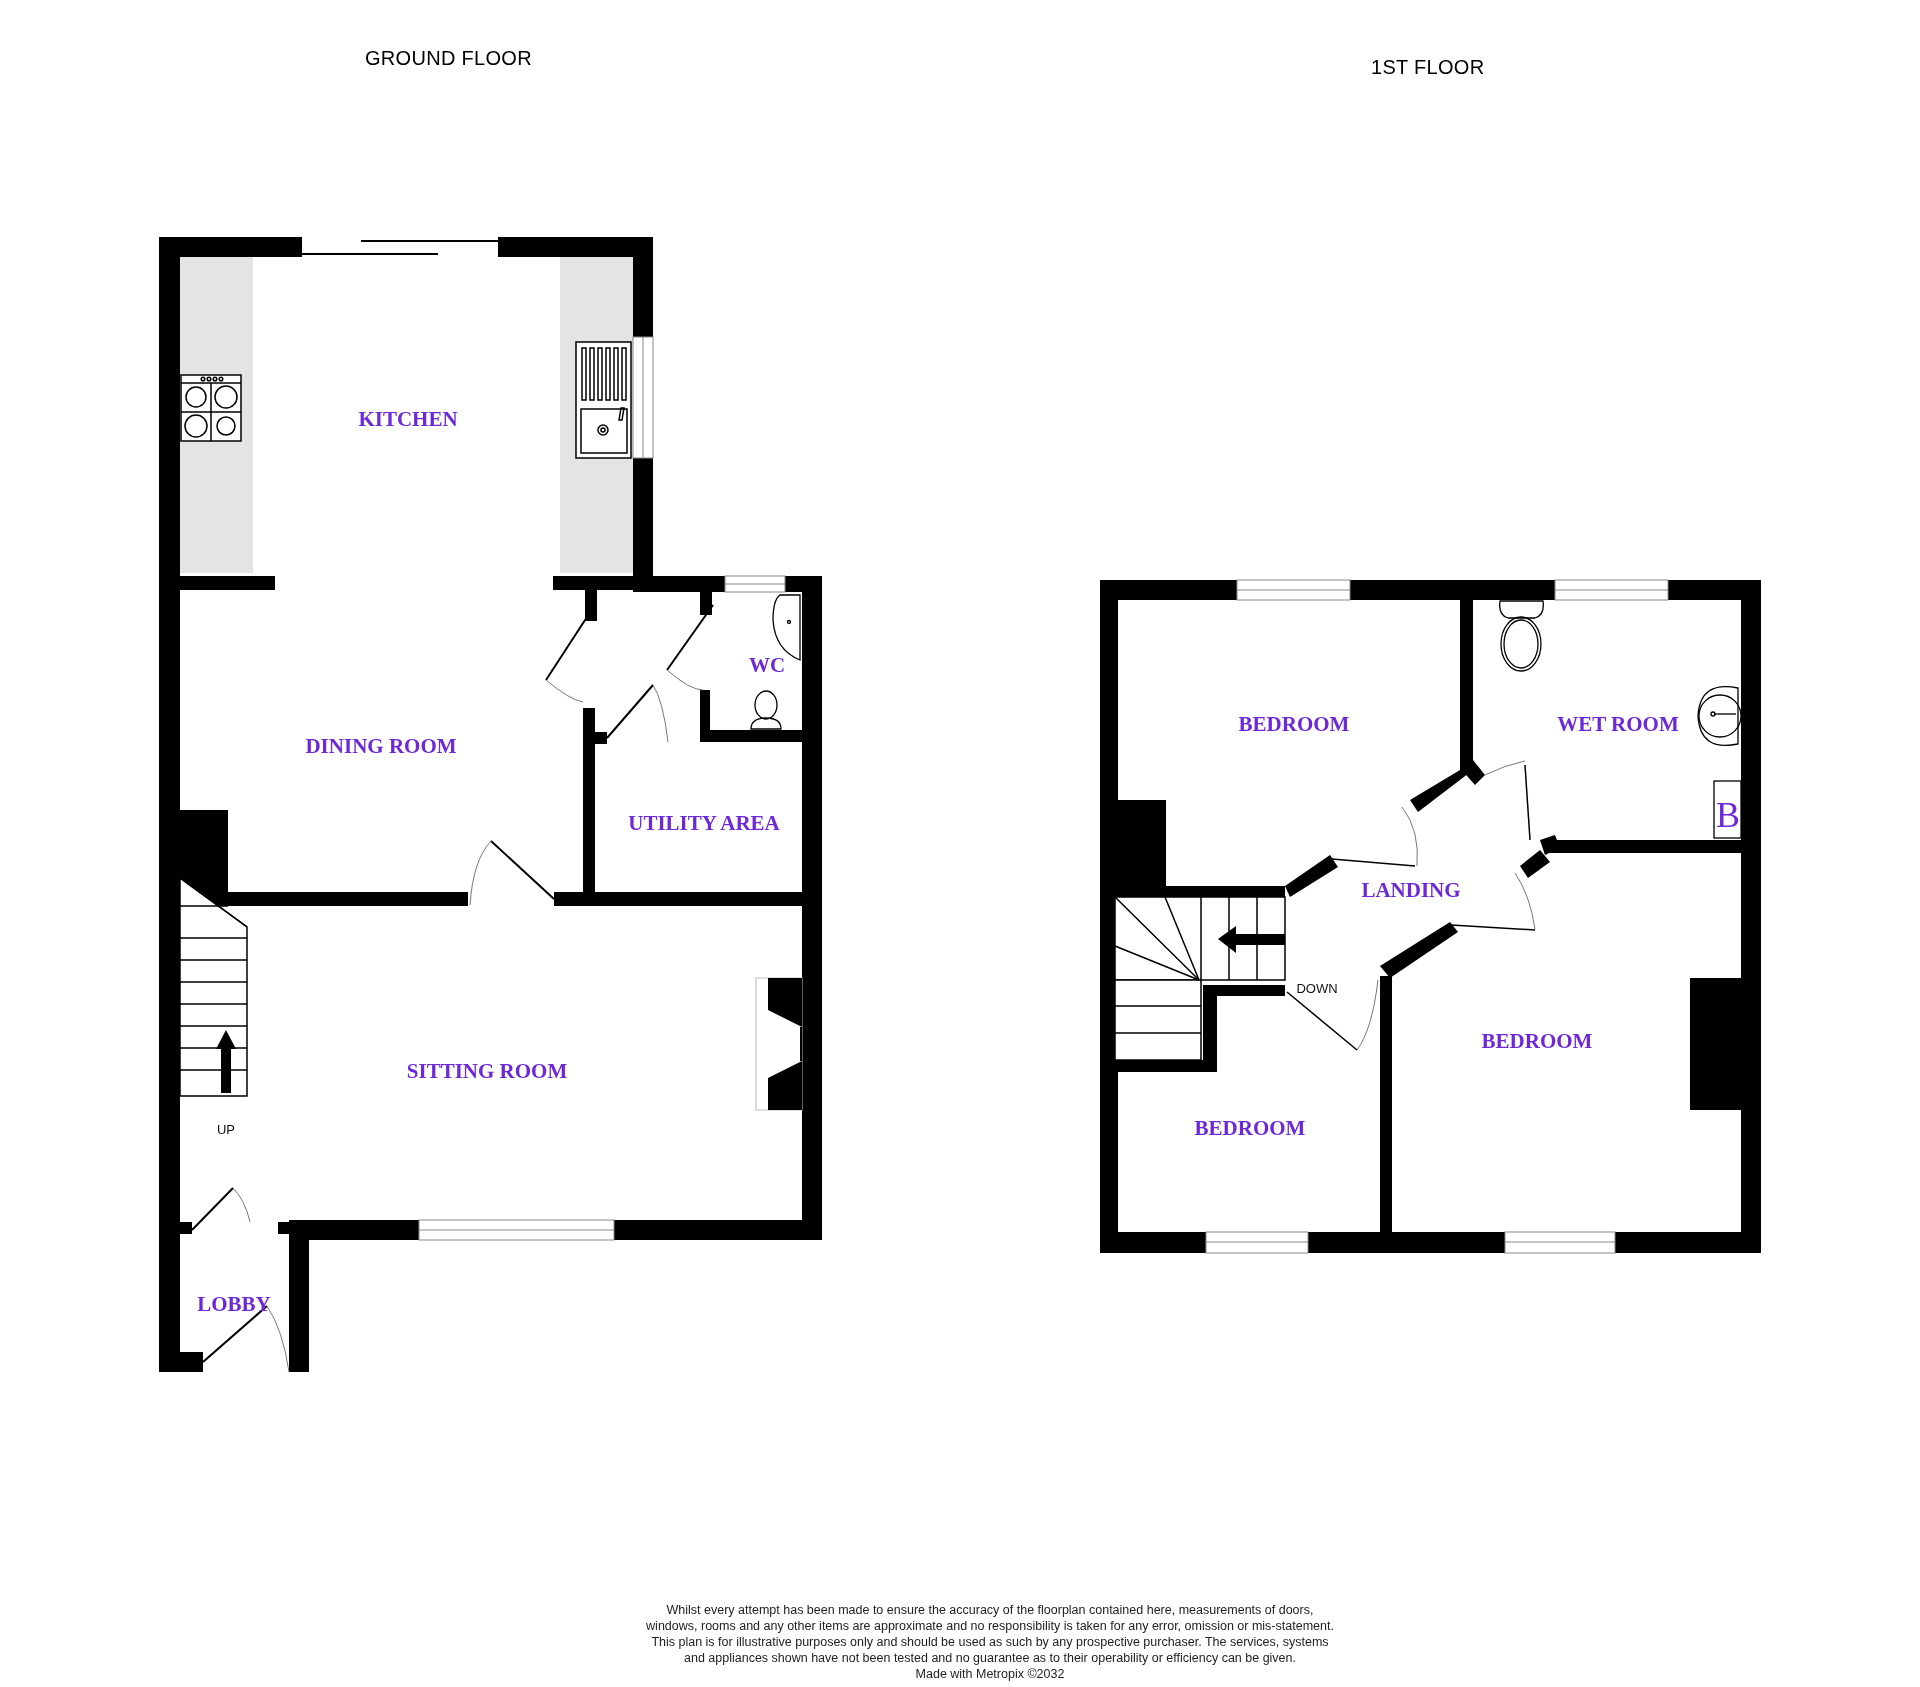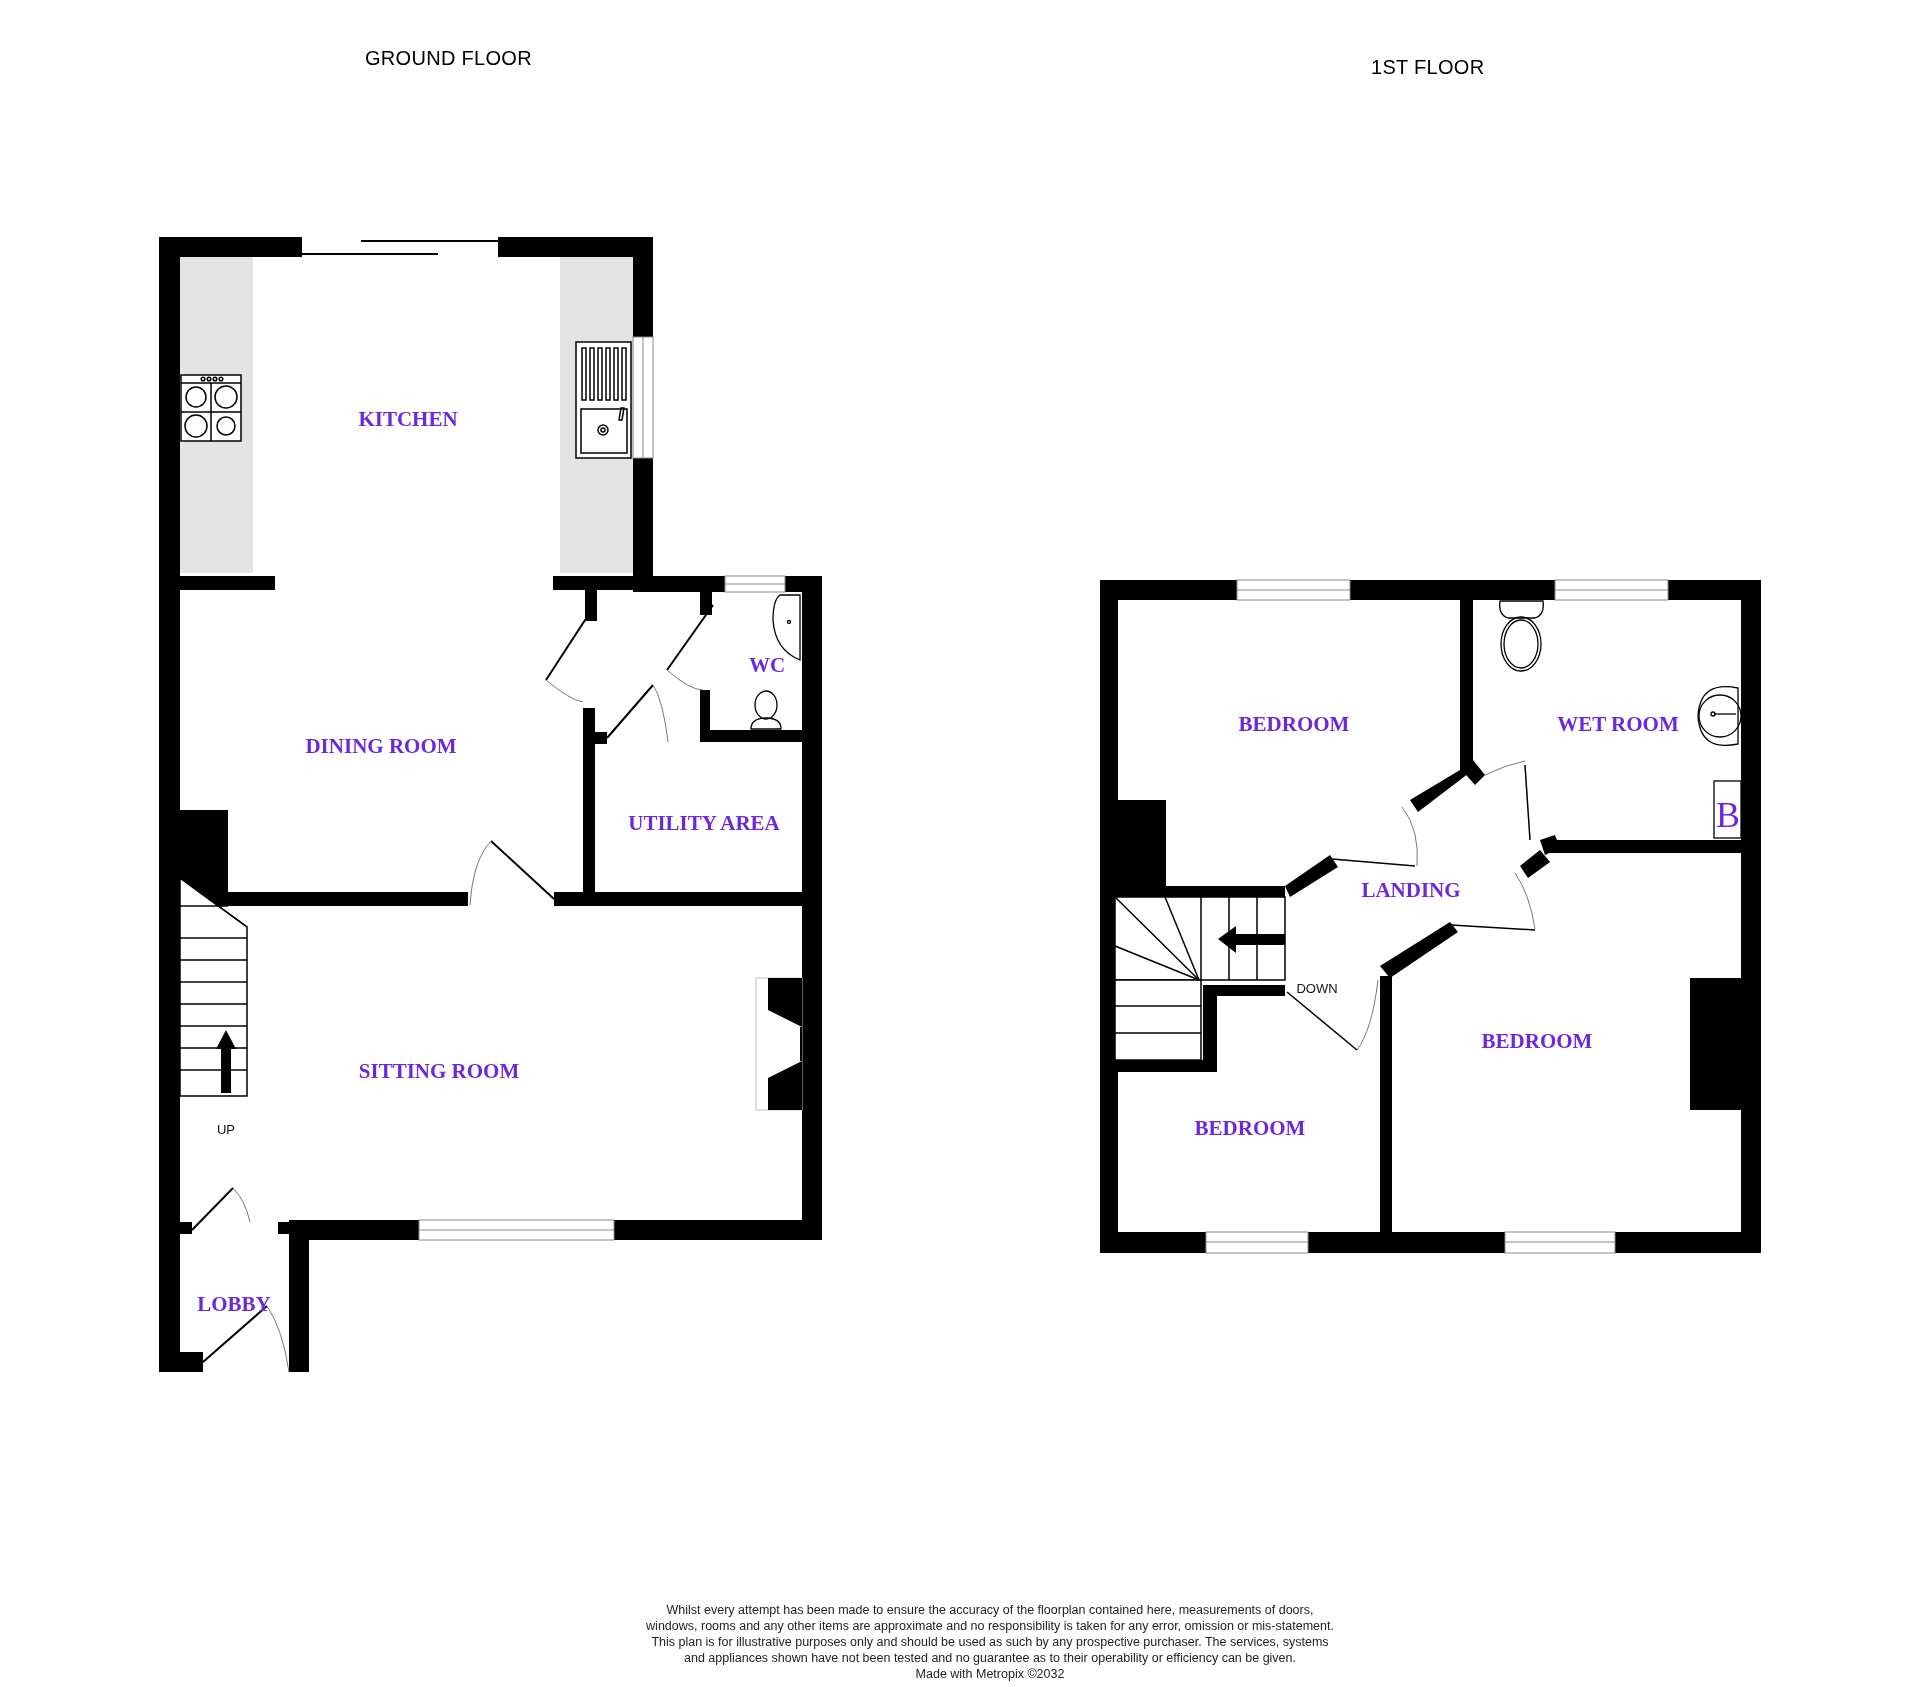--- a/index.html
+++ b/index.html
@@ -221,21 +221,21 @@
     <g>
       <rect x="1714" y="781" width="27" height="57" fill="#fff" stroke="#000" stroke-width="1.3"></rect>
     </g>
   </g>
 </svg>
 
 <div class="room-label" style="left:408px; top:419px;">KITCHEN</div>
 <div class="room-label" style="left:381px; top:746px;">DINING ROOM</div>
 <div class="room-label" style="left:767px; top:665px;">WC</div>
 <div class="room-label" style="left:704px; top:823px;">UTILITY AREA</div>
-<div class="room-label" style="left:439px; top:1071px;">SITTING ROOM</div>
+<div class="room-label" style="left:487px; top:1071px;">SITTING ROOM</div>
 <div class="room-label" style="left:234px; top:1304px;">LOBBY</div>
 <div class="small-label" style="left:226px; top:1129px;">UP</div>
 
 <div class="room-label" style="left:1294px; top:724px;">BEDROOM</div>
 <div class="room-label" style="left:1618px; top:724px;">WET ROOM</div>
 <div class="room-label" style="left:1411px; top:890px;">LANDING</div>
 <div class="room-label" style="left:1537px; top:1041px;">BEDROOM</div>
 <div class="room-label" style="left:1250px; top:1128px;">BEDROOM</div>
 <div class="small-label" style="left:1317px; top:944px;margin-top:44px;">DOWN</div>
 <div class="room-label" style="left:1728px; top:815px; font-weight:normal; font-size:36px;">B</div>

